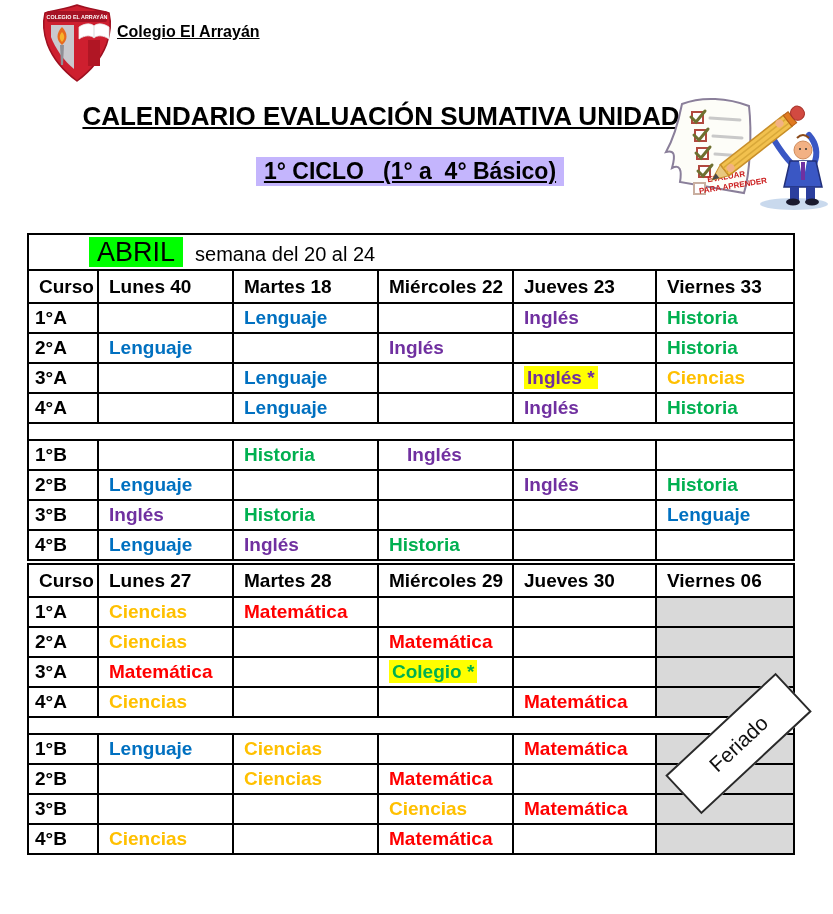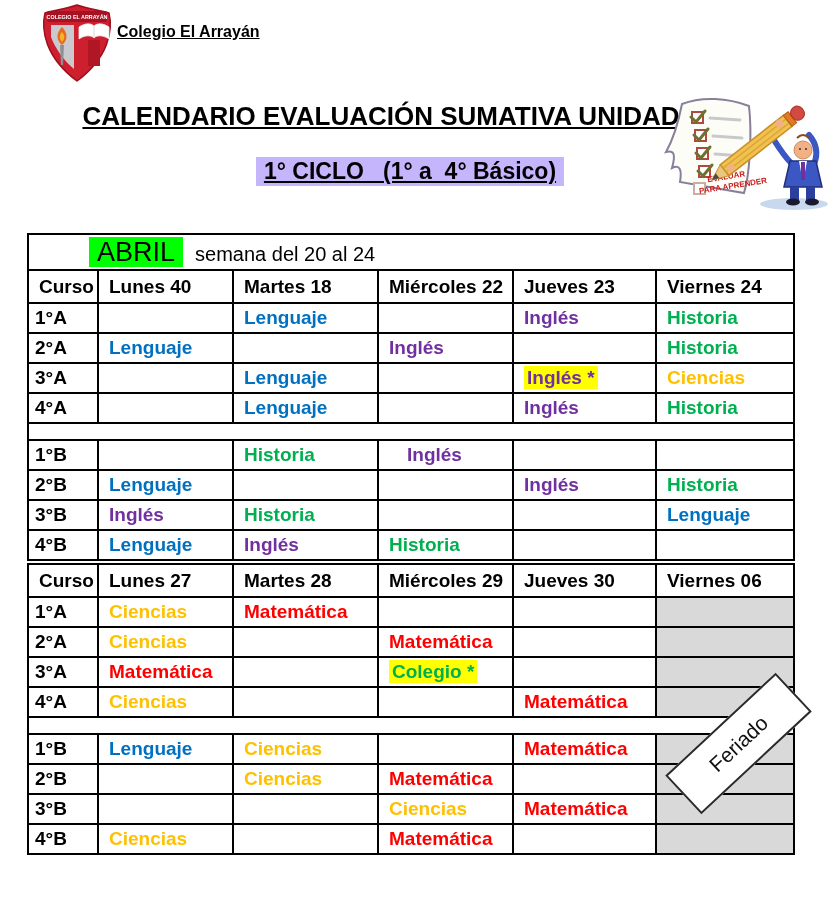--- a/index.html
+++ b/index.html
@@ -141,21 +141,21 @@
     <tbody>
         <tr class="month-row">
           <td class="month-cell" colspan="6"><span class="month-badge" style="background: rgb(0, 255, 0);">ABRIL</span><span class="week-label">semana del 20 al 24</span></td>
         </tr>
         <tr class="hdr">
           <td class="hdr-cell"><span>Curso</span></td>
           <td class="hdr-cell"><span>Lunes</span><b class="day-num"> 40</b></td>
           <td class="hdr-cell"><span>Martes</span><span class="day-num"> 18</span></td>
           <td class="hdr-cell"><span>Miércoles</span><b class="day-num"> 22</b></td>
           <td class="hdr-cell"><span>Jueves</span><b class="day-num"> 23</b></td>
-          <td class="hdr-cell"><span>Viernes</span><b class="day-num"> 24</b></td>
+          <td class="hdr-cell"><span>Viernes</span><b class="day-num"> 33</b></td>
         </tr>
         <tr class="body-row">
           <td class="curso">1°A</td>
           <td class="day-cell"></td>
           <td class="day-cell"><span class="subject" style="color: rgb(0, 112, 192);">Lenguaje</span></td>
           <td class="day-cell"></td>
           <td class="day-cell"><span class="subject" style="color: rgb(112, 48, 160);">Inglés</span></td>
           <td class="day-cell"><span class="subject" style="color: rgb(0, 176, 80);">Historia</span></td>
         </tr>
         <tr class="body-row">

